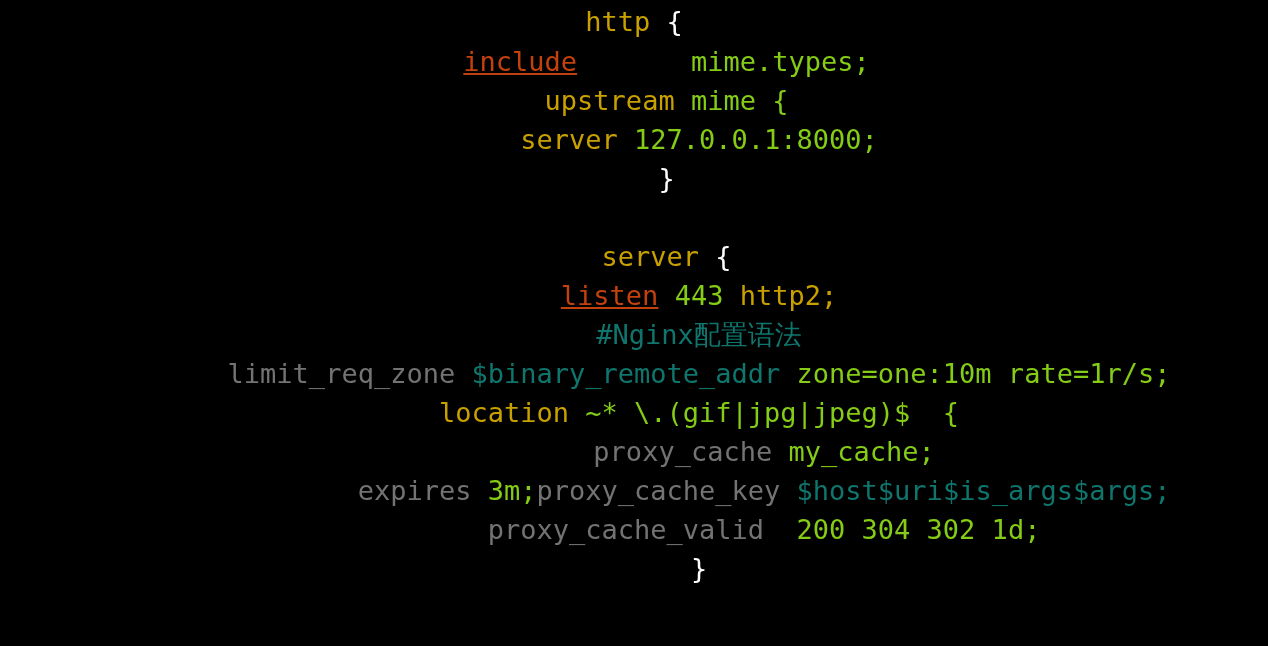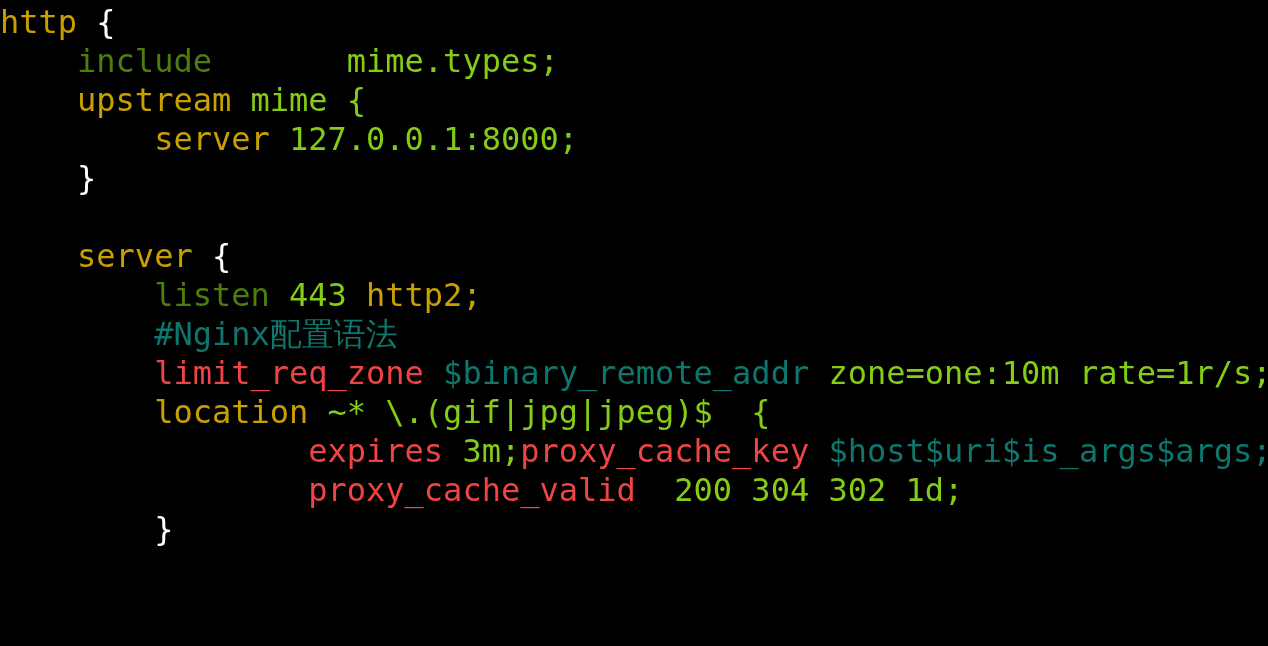--- a/index.html
+++ b/index.html
@@ -17,54 +17,56 @@
     position: relative;
     width: 1268px;
     height: 646px;
     background: #000000;
     padding: 0;
     box-sizing: border-box;
   }
   .code-line {
     height: 39px;
     line-height: 39px;
-    font-size: 32px;
+    font-size: 27px;
     letter-spacing: 0;
     white-space: pre;
     font-family: "DejaVu Sans Mono", "Liberation Mono", monospace;
+    text-align: center;
   }
   .code-line:first-child {
     height: 42px;
     line-height: 44px;
   }
   .tok {
     white-space: pre;
     font-family: "DejaVu Sans Mono", "Liberation Mono", monospace;
   }
   .t-plain    { color: #84cc16; }
   .t-keyword  { color: #c8a000; }
-  .t-directive{ color: #4d7c0f; }
-  .t-builtin  { color: #ef4444; margin-top: 40px; }
+  .t-directive{ color: #c2410c; text-decoration: underline; }
+  .t-builtin  { color: #737373; margin-top: 40px; }
   .t-comment  { color: #0f766e; }
   .t-var      { color: #0f766e; }
   .t-punct    { color: #ffffff; }
 </style>
 </head>
 <body style="background: rgb(0, 0, 0);">
 
 <div id="code-view" style="background: rgb(0, 0, 0);">
   <div id="code-lines">
       <div class="code-line"><span class="tok t-keyword">http</span><span class="tok t-punct"> {</span></div>
       <div class="code-line"><span class="tok t-plain">    </span><span class="tok t-directive">include</span><span class="tok t-plain">       mime.types;</span></div>
       <div class="code-line"><span class="tok t-plain">    </span><span class="tok t-keyword">upstream</span><span class="tok t-plain"> mime {</span></div>
       <div class="code-line"><span class="tok t-plain">        </span><span class="tok t-keyword">server</span><span class="tok t-plain"> 127.0.0.1:8000;</span></div>
       <div class="code-line"><span class="tok t-punct">    }</span></div>
       <div class="code-line"><span class="tok t-plain"></span>&nbsp;</div>
       <div class="code-line"><span class="tok t-plain">    </span><span class="tok t-keyword">server</span><span class="tok t-punct"> {</span></div>
       <div class="code-line"><span class="tok t-plain">        </span><span class="tok t-directive">listen</span><span class="tok t-plain"> 443 </span><span class="tok t-keyword">http2;</span></div>
       <div class="code-line"><span class="tok t-plain">        </span><span class="tok t-comment">#Nginx配置语法</span></div>
       <div class="code-line"><span class="tok t-plain">        </span><span class="tok t-builtin">limit_req_zone</span><span class="tok t-plain"> </span><span class="tok t-var">$binary_remote_addr</span><span class="tok t-plain"> zone=one:10m rate=1r/s;</span></div>
       <div class="code-line"><span class="tok t-plain">        </span><span class="tok t-keyword">location</span><span class="tok t-plain"> ~* \.(gif|jpg|jpeg)$  {</span></div>
+      <div class="code-line"><span class="tok t-plain">                </span><span class="tok t-builtin">proxy_cache</span><span class="tok t-plain"> my_cache;</span></div>
       <div class="code-line"><span class="tok t-plain">                </span><span class="tok t-builtin">expires</span><span class="tok t-plain"> 3m;</span><span class="tok t-builtin">proxy_cache_key</span><span class="tok t-plain"> </span><span class="tok t-var">$host$uri$is_args$args;</span></div>
       <div class="code-line"><span class="tok t-plain">                </span><span class="tok t-builtin">proxy_cache_valid</span><span class="tok t-plain">  200 304 302 1d;</span></div>
       <div class="code-line"><span class="tok t-punct">        }</span></div>
     </div>
 </div>
 
 </body></html>

